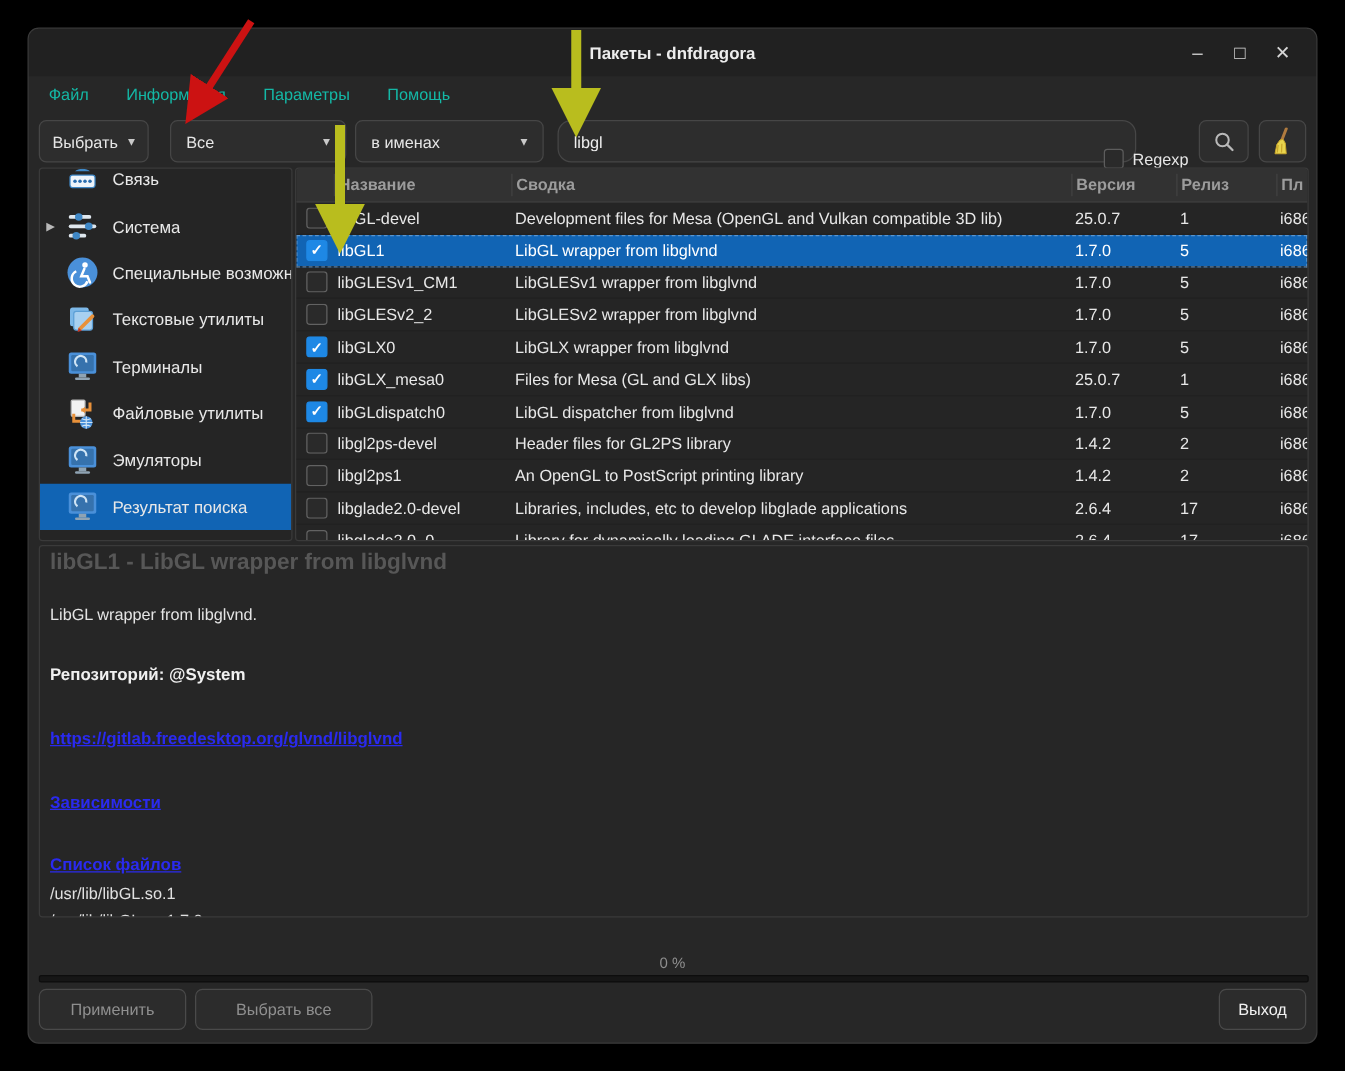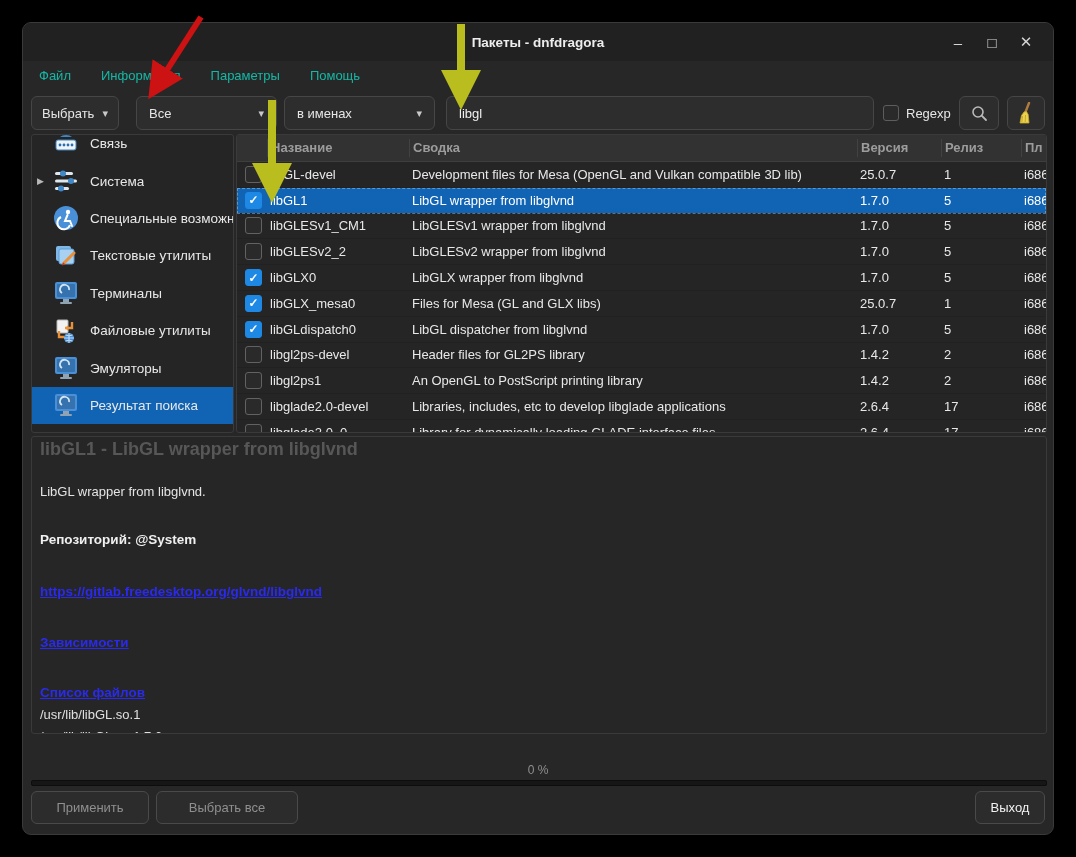--- a/index.html
+++ b/index.html
@@ -22,25 +22,25 @@
              display:flex; align-items:center; padding-left:8px; }
   .menu-item { color:#14b8a6; font-size:13px; padding:4px 8px; margin-right:14px; }
 
   
   .toolbar { position:absolute; left:0; top:66px; width:100%; height:45px; }
   .tb { position:absolute; top:7px; height:34px; background:#2d2d2d; border:1px solid #464646;
         border-radius:6px; color:#e6e6e6; font-size:13px; display:flex; align-items:center; }
   .tb-groups { left:8px; width:88px; padding:0 10px; justify-content:space-between; }
   .tb-combo-all { left:113px; width:141px; padding:0 12px; justify-content:space-between; }
   .tb-combo-in  { left:261px; width:151px; padding:0 12px; justify-content:space-between; }
-  .tb-search { left:423px; width:428px; }
+  .tb-search { left:423px; width:463px;border-radius:11px; }
   .tb-search input { width:100%; height:100%; background:transparent; border:none; outline:none;
                      color:#efefef; font-size:13px; padding:0 12px; font-family:"Liberation Sans",sans-serif; }
   .combo-arrow { color:#c9c9c9; font-size:11px; }
-  .regexp-wrap { position:absolute; left:860px; top:7px; height:34px; display:flex; align-items:center; gap:7px; }
+  .regexp-wrap { position:absolute; left:860px; top:21px; height:34px; display:flex; align-items:center; gap:7px; }
   .cb-box { width:16px; height:16px; background:#2a2a2a; border:1px solid #5d5d5d; border-radius:3px; }
   .regexp-label { color:#e6e6e6; font-size:13px; }
   .tb-iconbtn-search { left:936px; width:40px; justify-content:center; }
   .tb-iconbtn-clean  { left:984px; width:38px; justify-content:center; }
 
   
   .main { position:absolute; left:8px; top:111px; width:1016px; height:299px; }
   .sidebar { position:absolute; left:0; top:0; width:203px; height:299px; background:#252525;
              border:1px solid #3a3a3a; border-radius:3px; overflow:hidden; }
   .side-list { margin-top:-10px; }

